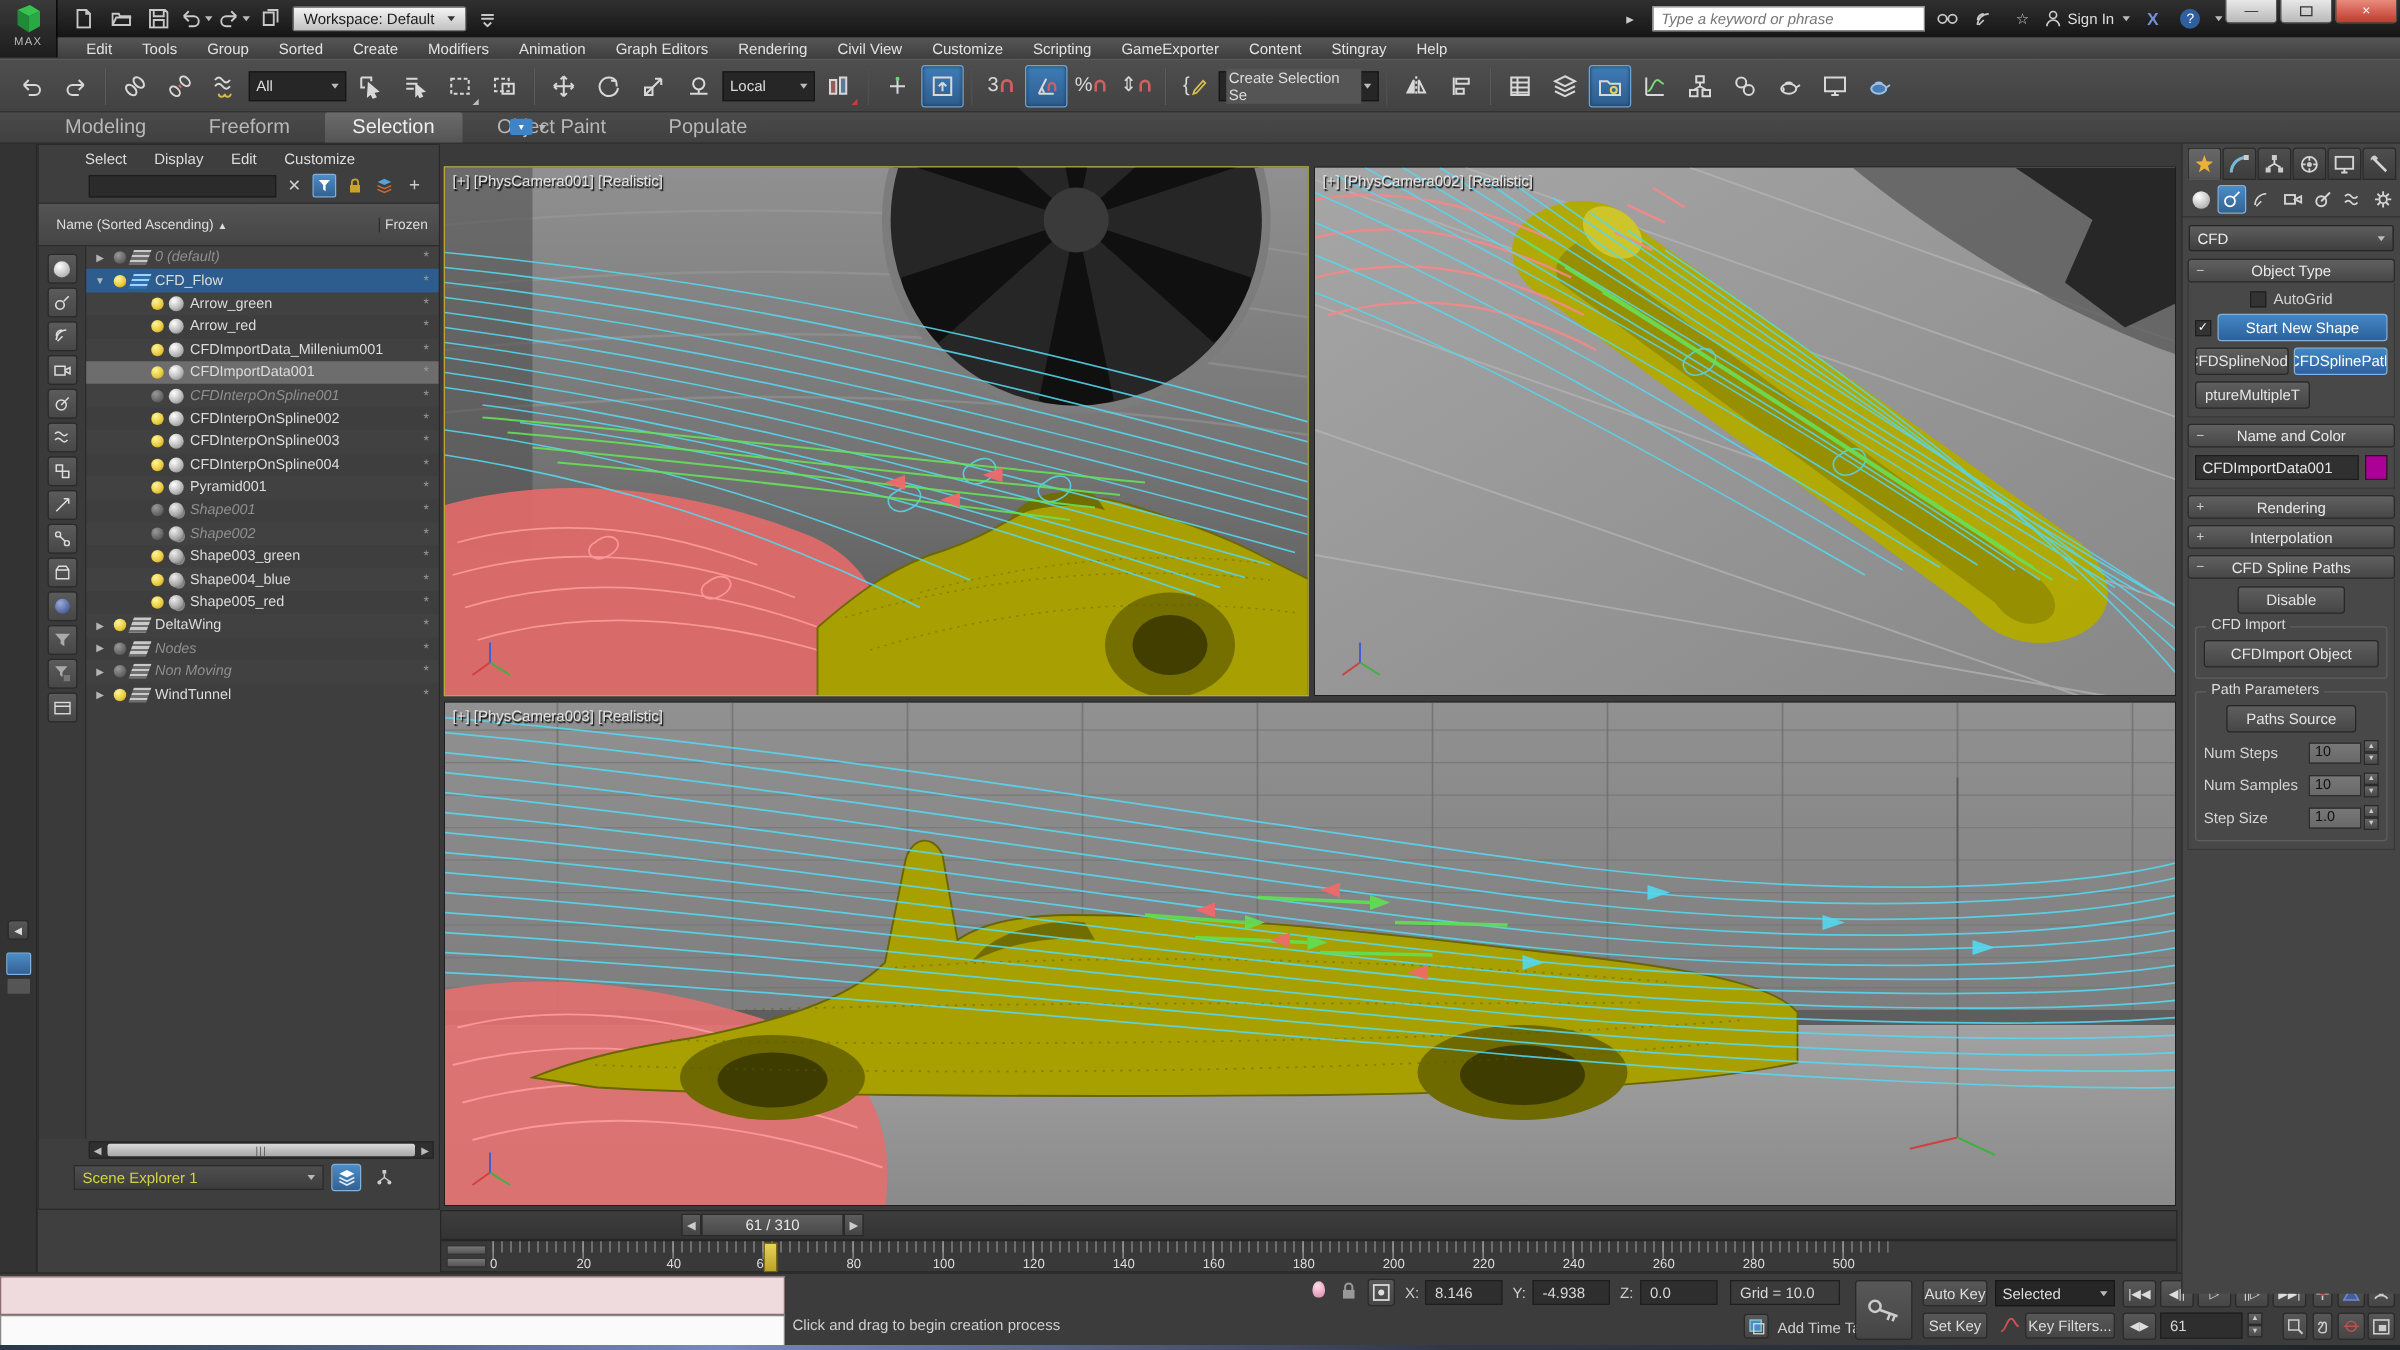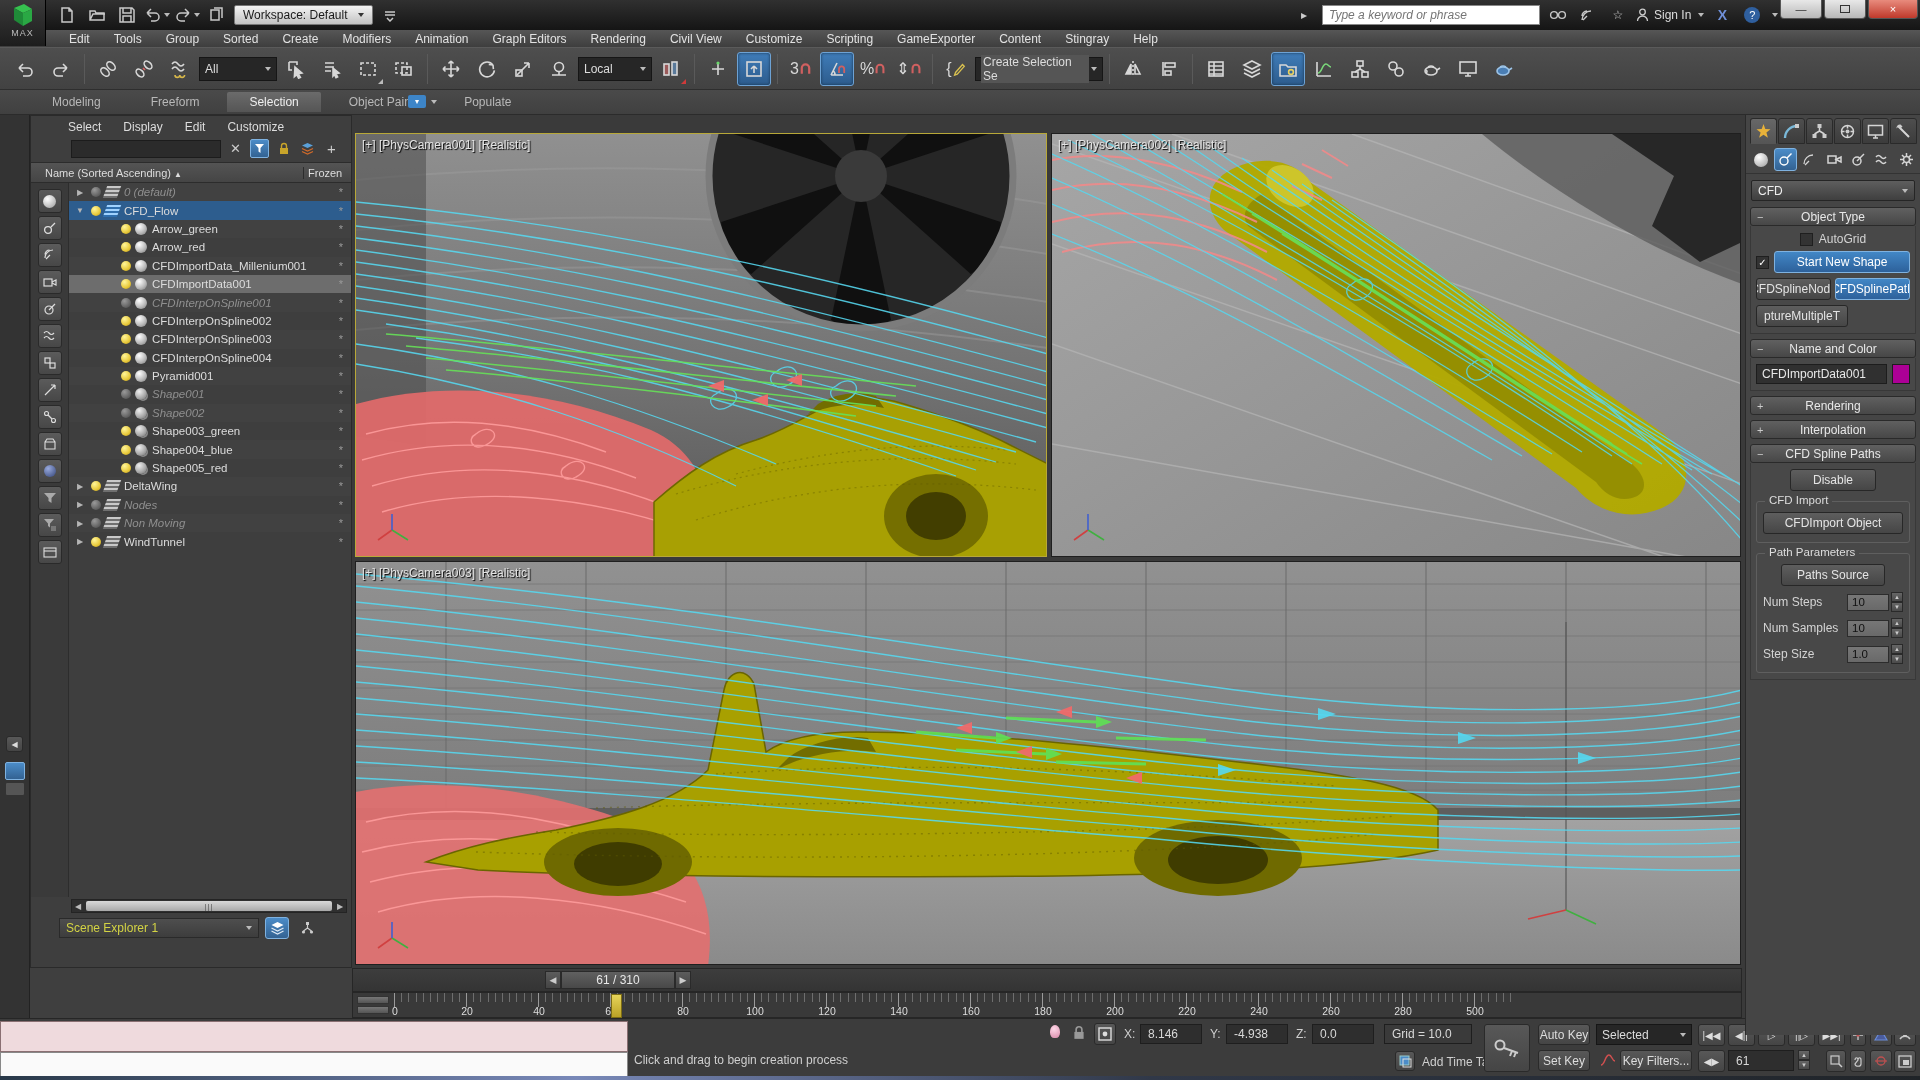--- a/index.html
+++ b/index.html
@@ -31,33 +31,33 @@
   .toolbar{left:0;top:47px;width:1920px;height:43px;background:linear-gradient(#4e4e4e,#424242);border-top:1px solid #5a5a5a;border-bottom:1px solid #2e2e2e;display:flex;align-items:center;padding-left:8px;gap:2px;}
   .ic{width:34px;height:34px;display:flex;align-items:center;justify-content:center;border-radius:3px;position:relative;flex:none;}
   .ic svg{stroke:#d8d8d8;fill:none;stroke-width:1.6;}
   .ic .g{font-size:16px;color:#d8d8d8;line-height:1;}
   .ic.active{background:linear-gradient(#3f7cb8,#2d5c8d);box-shadow:inset 0 0 3px #16324e;border:1px solid #6da2d4;}
   .sep{width:1px;height:30px;background:#2c2c2c;border-right:1px solid #5a5a5a;margin:0 4px;flex:none;}
   .ddbox{height:24px;background:#262626;border:1px solid #161616;color:#ddd;display:flex;align-items:center;padding:0 5px;justify-content:space-between;font-size:12px;flex:none;}
   .corner{position:absolute;right:2px;bottom:2px;width:0;height:0;border-left:5px solid transparent;border-bottom:5px solid #d03a3a;}
   
   .ribbon{left:0;top:90px;width:1920px;height:25px;background:linear-gradient(#4a4a4a,#404040);border-bottom:1px solid #2b2b2b;display:flex;align-items:center;padding-left:30px;gap:6px;}
-  .rtab{padding:3px 22px;color:#b8b8b8;font-size:12px;}
+  .rtab{padding:3px 22px;color:#b8b8b8;font-size:16px;}
   .rtab.active{background:linear-gradient(#6b6b6b,#555);color:#efefef;border-radius:2px 2px 0 0;}
   
   .leftstrip{left:0;top:115px;width:30px;height:905px;background:#333;border-right:1px solid #222;}
   
   .sx{left:30px;top:115px;width:322px;height:853px;background:#3e3e3e;border:1px solid #2a2a2a;}
   .sx-menus{display:flex;gap:4px;padding:3px 2px 2px 28px;}
   .sx-menu{color:#ddd;padding:1px 9px;font-size:12px;}
   .sx-tools{display:flex;align-items:center;gap:5px;padding:2px 4px 4px 40px;}
   .sx-search{width:150px;height:18px;background:#2b2b2b;border:1px solid #1c1c1c;}
   .mini{width:19px;height:19px;display:flex;align-items:center;justify-content:center;color:#ccc;font-size:13px;border-radius:2px;}
   .mini.blue{background:linear-gradient(#4b8cc8,#336292);border:1px solid #7fb2e0;}
-  .sx-colhead{display:flex;height:21px;background:linear-gradient(#545454,#454545);border-top:1px solid #2c2c2c;border-bottom:1px solid #2c2c2c;font-size:11px;color:#ddd;align-items:center;}
+  .sx-colhead{display:flex;height:35px;background:linear-gradient(#545454,#454545);border-top:1px solid #2c2c2c;border-bottom:1px solid #2c2c2c;font-size:11px;color:#ddd;align-items:center;}
   .sx-body{position:relative;height:714px;overflow:hidden;display:flex;}
   .sx-ltools{width:38px;background:#3a3a3a;border-right:1px solid #2d2d2d;display:flex;flex-direction:column;align-items:center;padding-top:6px;gap:3px;}
   .lt{width:24px;height:24px;background:linear-gradient(#5b5b5b,#474747);border:1px solid #2a2a2a;border-radius:3px;display:flex;align-items:center;justify-content:center;color:#ddd;font-size:12px;}
   .sx-rows{flex:1;position:relative;text-align:center;}
   .sx-row{height:18.4px;display:flex;align-items:center;font-size:11.5px;position:relative;padding-right:4px;}
   .sx-row:nth-child(odd){background:rgba(255,255,255,0.02);}
   .sx-row.selblue{background:#2d5d8e;}
   .sx-row.selgray{background:#6d6d6d;}
   .ind{display:inline-block;height:1px;}
   .ind.i0{width:4px;}.ind.i1{width:34px;}

